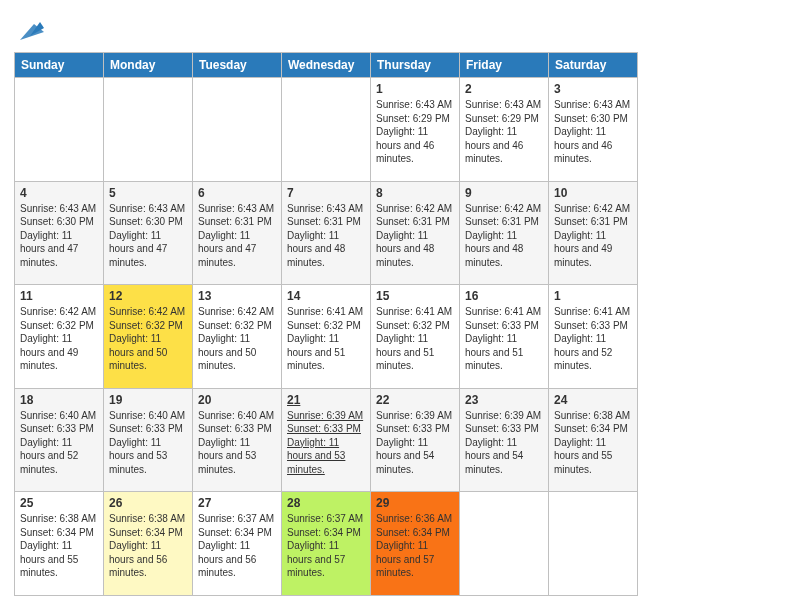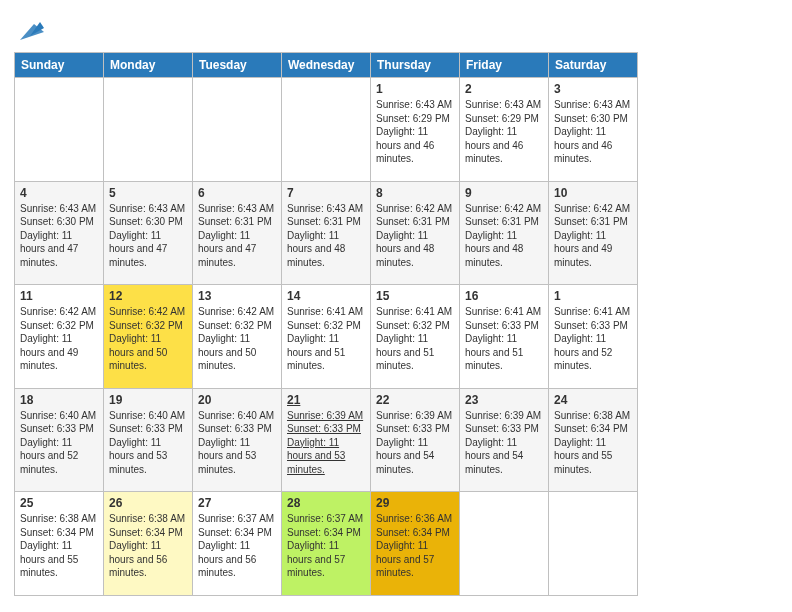--- a/index.html
+++ b/index.html
@@ -306,21 +306,21 @@
             <div class="day-info">Sunrise: 6:37 AM
 Sunset: 6:34 PM
 Daylight: 11 hours and 56 minutes.</div>
           </td>
           <td style="background: #bef264; margin-left: 15px;">
             <span class="day-num">28</span>
             <div class="day-info">Sunrise: 6:37 AM
 Sunset: 6:34 PM
 Daylight: 11 hours and 57 minutes.</div>
           </td>
-          <td style="background: #eab308;">
+          <td style="background: #f97316;">
             <span class="day-num">29</span>
             <div class="day-info">Sunrise: 6:36 AM
 Sunset: 6:34 PM
 Daylight: 11 hours and 57 minutes.</div>
           </td>
           <td style="background: rgb(255, 255, 255);"></td>
           <td style="background: rgb(255, 255, 255);"></td>
         </tr>
       </tbody>
   </table>

